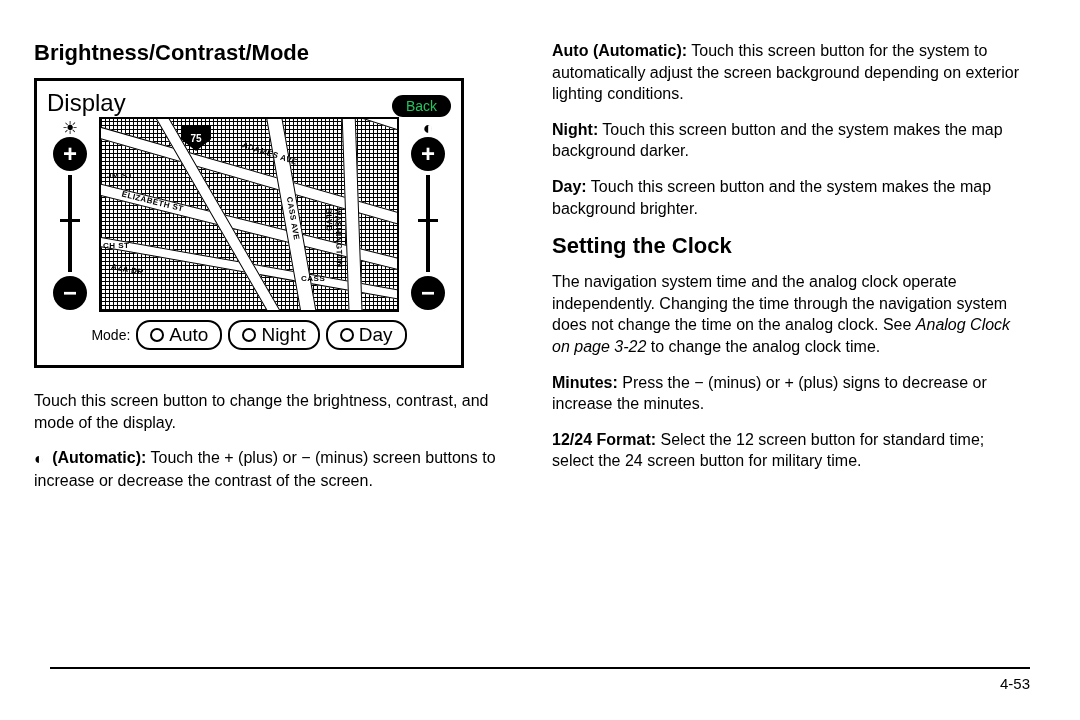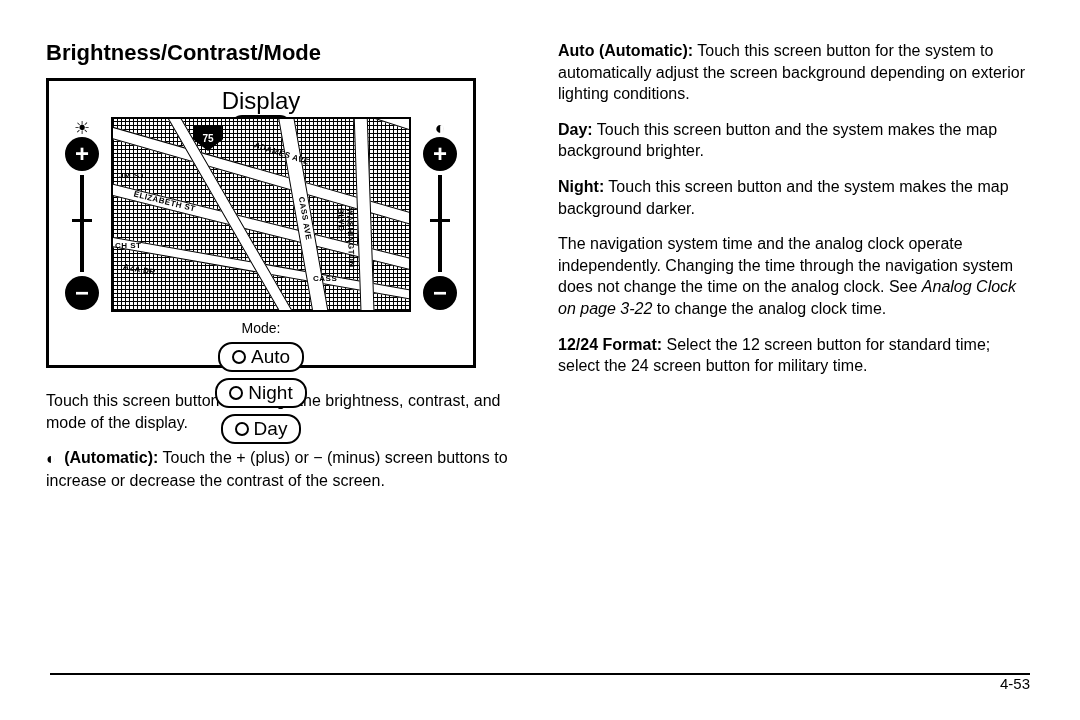--- a/index.html
+++ b/index.html
@@ -8,21 +8,21 @@
     font-family: Arial, Helvetica, sans-serif;
     background: #fff;
     color: #000;
     width: 1080px;
     height: 720px;
     box-sizing: border-box;
     position: relative;
   }
   .page {
     display: flex;
-    padding: 40px 50px 30px 46px;
+    padding: 40px 50px 30px 34px;
     gap: 40px;
     box-sizing: border-box;
     width: 100%;
     height: 100%;
   }
   .col {
     flex: 1;
     min-width: 0;
   }
   h2 {
@@ -37,47 +37,47 @@
   }
   .bold { font-weight: bold; }
   .footer {
     position: absolute;
     bottom: 28px;
     left: 50px;
     right: 50px;
     border-top: 2px solid #000;
     text-align: right;
     font-size: 15px;
+    padding-top: 6px;
   }
 
   
   .screen-wrap {
     border: 3px solid #000;
     width: 430px;
     height: 290px;
     box-sizing: border-box;
     padding: 6px 10px 10px 10px;
     margin-bottom: 22px;
     position: relative;
     background: #fff;
   }
   .screen-titlebar {
     display: flex;
     justify-content: space-between;
-    align-items: center;
+    align-items: flex-end;
     height: 30px;
-    flex-direction: column;
   }
   .screen-title {
     font-size: 24px;
     font-family: Arial;
   }
   .back-btn {
     background: #000;
-    color: #84cc16;
+    color: #22c55e;
     border-radius: 14px;
     padding: 3px 14px;
     font-size: 14px;
   }
   .screen-body {
     display: flex;
     align-items: stretch;
     height: 195px;
     gap: 6px;
   }
@@ -159,21 +159,20 @@
     display:flex; align-items:center; justify-content:center;
     clip-path: polygon(0 0, 100% 0, 100% 55%, 50% 100%, 0 55%);
   }
   .mode-row {
     display: flex;
     align-items: center;
     justify-content: center;
     gap: 6px;
     margin-top: 8px;
     font-size: 14px;
-    flex-direction: column;
   }
   .mode-pill {
     border: 2px solid #000;
     border-radius: 14px;
     padding: 2px 12px;
     display: flex;
     align-items: center;
     gap: 5px;
     background: #fff;
     font-size: 19px;
@@ -261,31 +260,35 @@
       <span class="leading-icon">◐</span>
       <span class="bold">(Automatic):</span><span> Touch the + (plus) or − (minus) screen buttons to increase or decrease the contrast of the screen.</span>
     </p>
   </div>
 
   <div class="col">
     <p>
       <span class="bold">Auto (Automatic):</span><span> Touch this screen button for the system to automatically adjust the screen background depending on exterior lighting conditions.</span>
     </p>
     <p>
+      <span class="bold">Night:</span><span> Touch this screen button and the system makes the map background darker.</span>
+    </p>
+    <p>
       <span class="bold">Day:</span><span> Touch this screen button and the system makes the map background brighter.</span>
     </p>
-    <p>
-      <span class="bold">Night:</span><span> Touch this screen button and the system makes the map background darker.</span>
-    </p>
-
+
+    <h2>Setting the Clock</h2>
 
     <p>
       <span>The navigation system time and the analog clock operate independently. Changing the time through the navigation system does not change the time on the analog clock. See </span><span class="italic">Analog Clock on page 3-22</span><span> to change the analog clock time.</span>
     </p>
 
+    <p>
+      <span class="bold">Minutes:</span><span> Press the − (minus) or + (plus) signs to decrease or increase the minutes.</span>
+    </p>
     <p>
       <span class="bold">12/24 Format:</span><span> Select the 12 screen button for standard time; select the 24 screen button for military time.</span>
     </p>
   </div>
 </div>
 
 <div class="footer">
   <span>4-53</span>
 </div>
 

